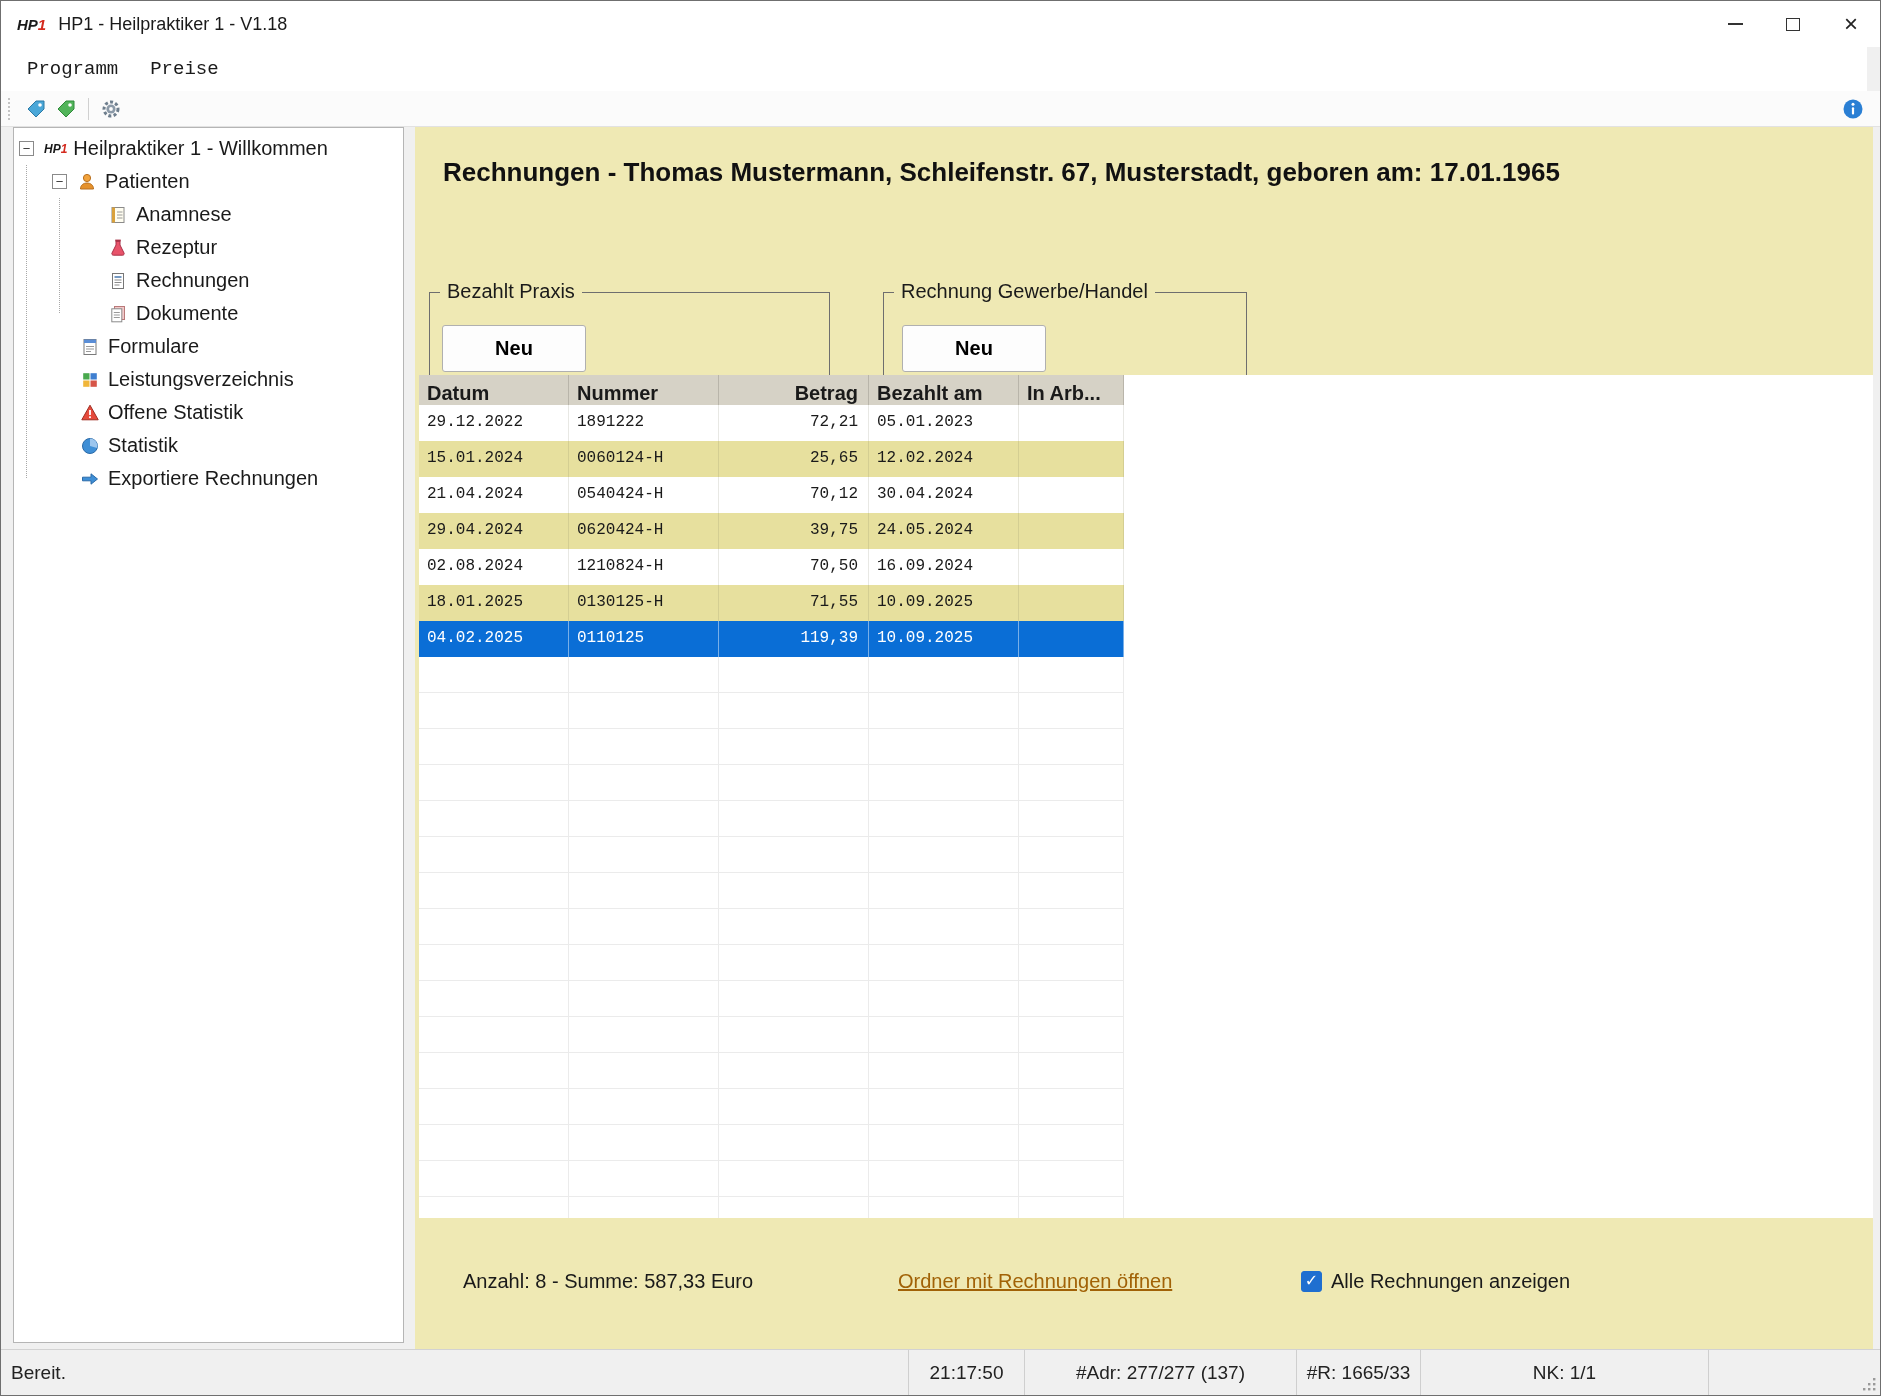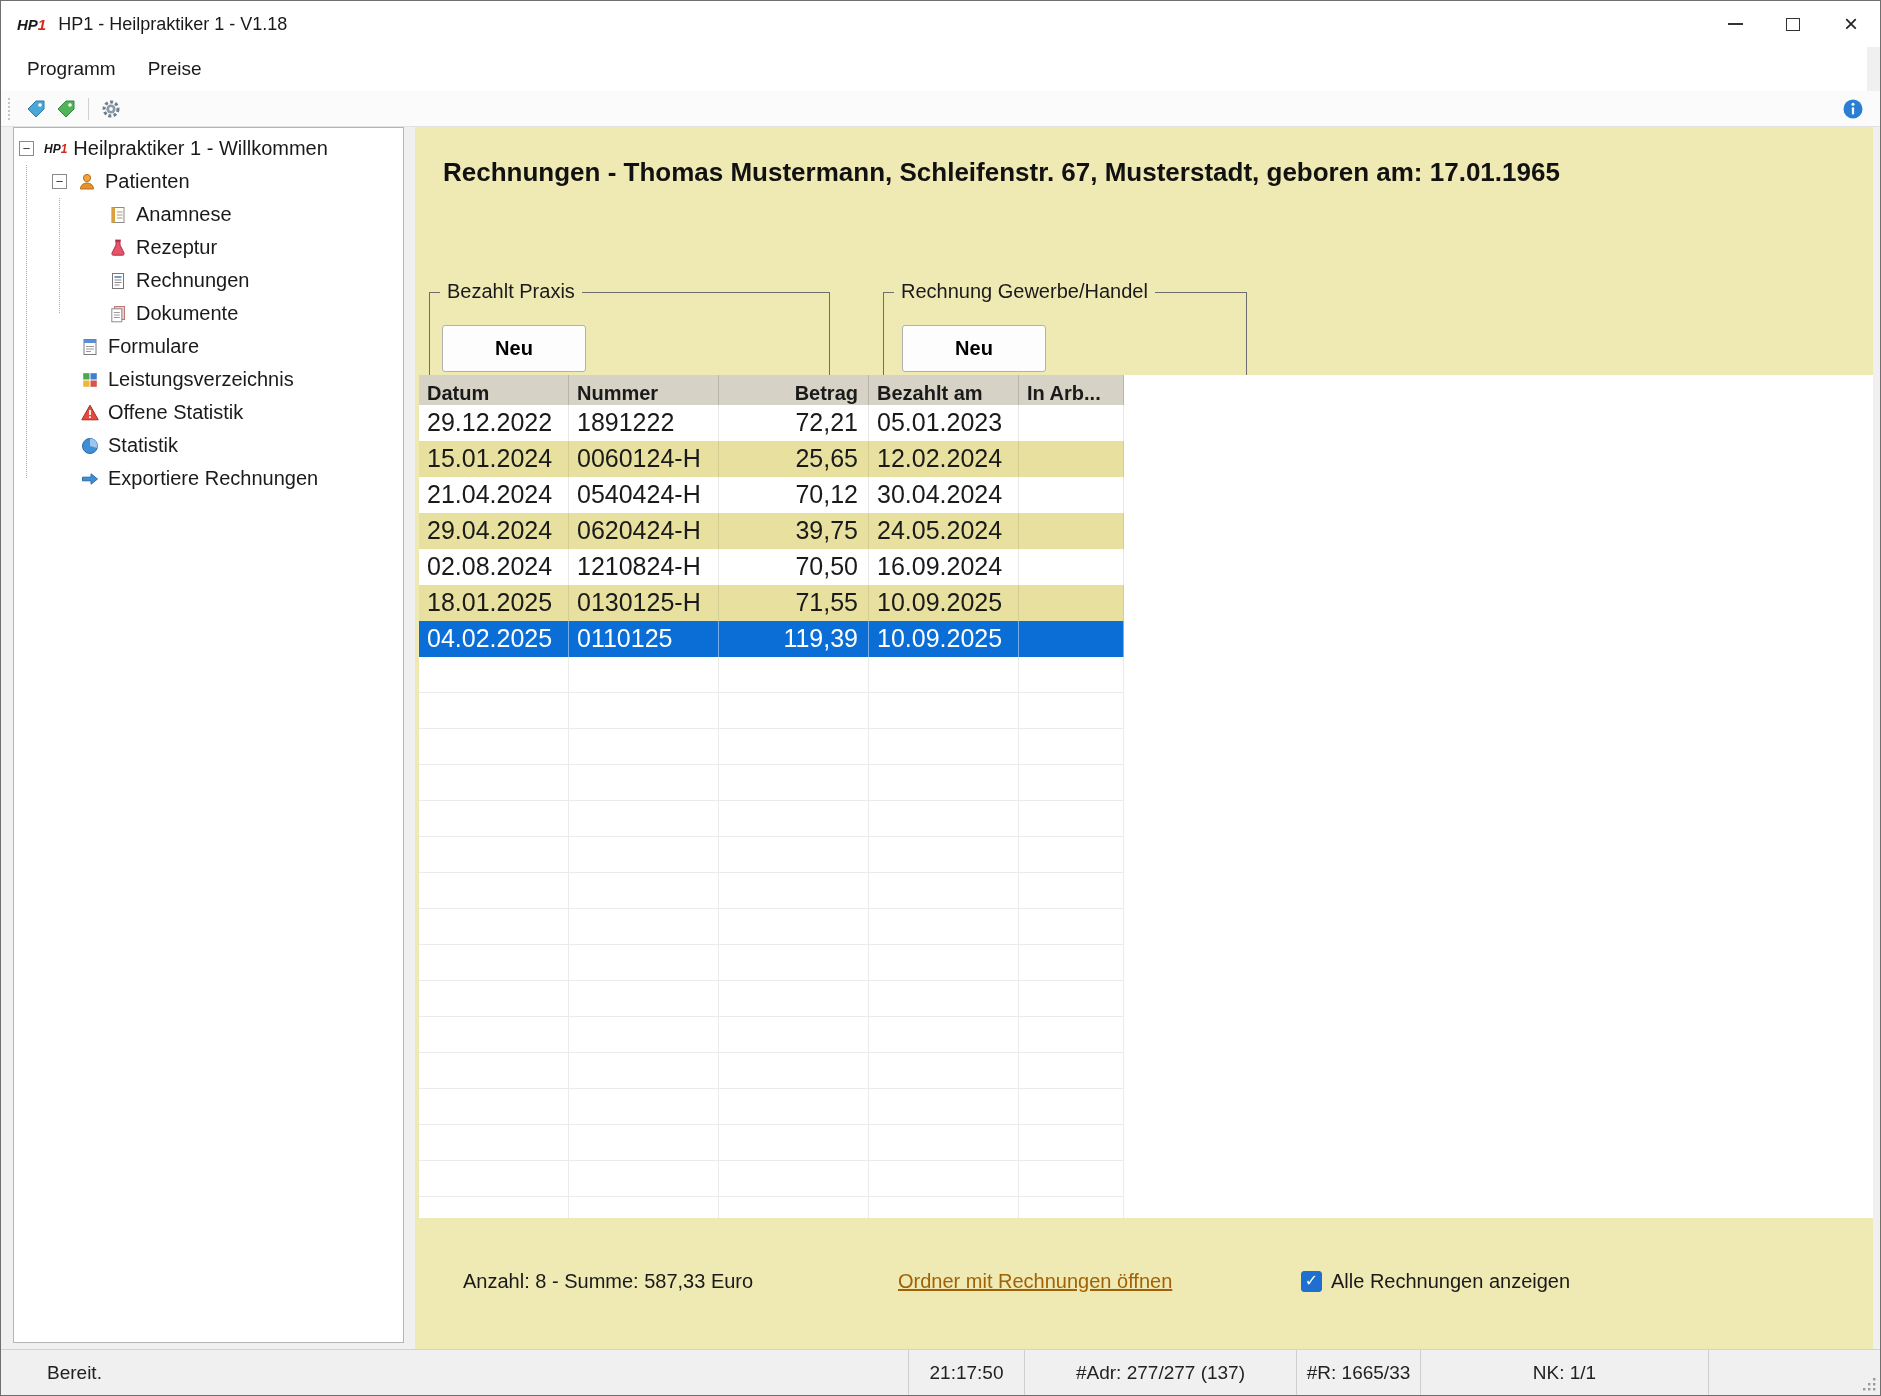--- a/index.html
+++ b/index.html
@@ -16,21 +16,21 @@
   .logo .hp { color:#1a1a1a; } .logo .one { color:#d42a1e; }
   .titletext { margin-left:12px; font-size:18px; }
   .winbtns { margin-left:auto; display:flex; height:46px; }
   .wbtn { width:58px; height:46px; display:flex; align-items:center; justify-content:center; cursor:default; }
   .glyph-min { width:15px; height:2px; background:#333; }
   .glyph-max { width:14px; height:13px; border:1.6px solid #333; }
   .glyph-close { font-size:24px; line-height:1; color:#222; }
 
   
   .menubar { position:absolute; top:46px; left:0; right:13px; height:44px; background:#ffffff;
-             display:flex; align-items:center; font-size:19px; padding-left:10px; }
+             display:flex; align-items:center; font-size:19px; padding-left:10px;font-family:Liberation Mono, monospace; }
   .menuitem { padding:6px 16px; }
 
   
   .toolbar { position:absolute; top:90px; left:0; right:0; height:36px; background:#fbfbfb;
              border-bottom:1px solid #e2e2e2; display:flex; align-items:center; }
   .tgrip { width:4px; height:22px; border-left:2px dotted #c4c4c4; margin:0 9px 0 7px; }
   .tbtn { width:30px; height:30px; display:flex; align-items:center; justify-content:center; }
   .tsep { width:1px; height:22px; background:#d0d0d0; margin:0 7px; }
   .tool-right { margin-left:auto; margin-right:12px; }
 
@@ -68,22 +68,22 @@
   .gbox1 .neu { left:12px; } .gbox2 .neu { left:18px; }
 
   
   .table { position:absolute; left:4px; right:0; top:248px; bottom:131px; background:#ffffff;
            display:flex; flex-direction:column; overflow:hidden; }
   .thead { display:flex; width:705px; height:30px; background:#D6D2C6; flex:none; }
   .th { font-weight:bold; font-size:20px; line-height:36px; padding-left:8px;
         border-right:1px solid #b9b5aa; overflow:hidden; }
   .trow { display:flex; width:705px; height:36px; flex:none; background:#fff; }
   .trow:nth-child(even) { background:#E7E09E; }
-  .td { font-size:25px; line-height:35px; padding-left:8px;
-        border-right:1px solid rgba(110,110,85,0.16); overflow:hidden; }
+  .td { font-size:16px; line-height:35px; padding-left:8px;
+        border-right:1px solid rgba(110,110,85,0.16); overflow:hidden;font-family:Liberation Mono, monospace; }
   .c1,.c2,.c3,.c4 { width:150px; } .c5 { width:105px; }
   .c3 { text-align:right; padding-right:10px; padding-left:0; }
   .trow.is-active { background:#0A6ED6; color:#ffffff; }
   .trow.is-active .td { border-right-color:rgba(255,255,255,0.45); }
   .egrid { flex:1; width:705px; position:relative;
            background:repeating-linear-gradient(to bottom, #ffffff 0 35px, #ebebeb 35px 36px); }
   .vline { position:absolute; top:0; bottom:0; width:1px; background:#ebebeb; }
 
   
   .footer { position:absolute; left:0; right:0; top:1130px; height:48px; }
@@ -91,21 +91,21 @@
   .fsummary { left:48px; }
   .flink { left:483px; color:#a16207; text-decoration:underline; cursor:pointer; }
   .fcheck { left:886px; gap:9px; }
   .checkbox { width:21px; height:21px; border:1px solid #5a5a5a; border-radius:3px; background:#fff;
               display:flex; align-items:center; justify-content:center; flex:none; }
   .checkbox.is-active { background:#1f6fd0; border-color:#1f6fd0; }
   .checkbox.is-active::after { content:"✓"; color:#fff; font-size:16px; font-weight:bold; line-height:1; }
 
   
   .statusbar { position:absolute; left:0; right:0; bottom:0; height:46px; background:#f0f0f0;
-               border-top:1px solid #d2d2d2; display:flex; font-size:19px; color:#222;padding-left:36px; }
+               border-top:1px solid #d2d2d2; display:flex; font-size:19px; color:#222; }
   .seg { display:flex; align-items:center; justify-content:center; border-left:1px solid #cfcfcf; flex:none; }
   .seg-status { flex:1; justify-content:flex-start; padding-left:10px; border-left:none; }
   .seg-time { width:116px; } .seg-adr { width:272px; } .seg-r { width:124px; } .seg-nk { width:288px; }
   .seg-grip { width:172px; position:relative; }
   .gripsvg { position:absolute; right:3px; bottom:3px; }
 </style>
 </head>
 <body>
 
 <div class="window">

